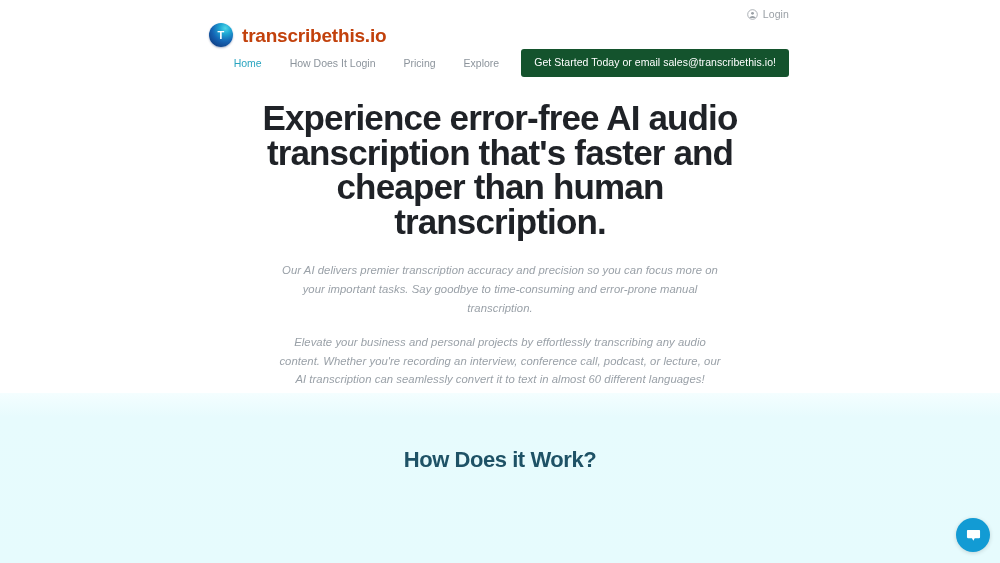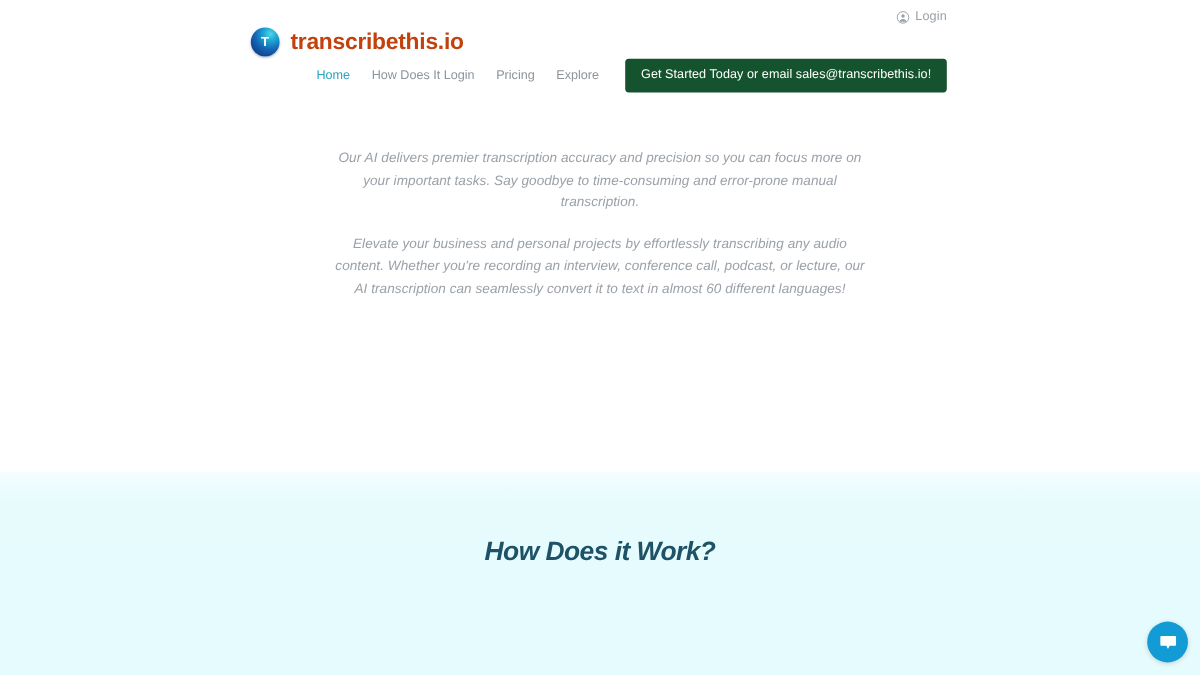--- a/index.html
+++ b/index.html
@@ -115,21 +115,21 @@
     height: 30px;
     display: flex;
     justify-content: flex-end;
     align-items: center;
     padding-right: 211px;
   }
 
   .nav-links {
     display: flex;
     align-items: center;
-    gap: 0;
+    gap: 10px;
   }
 
   .nav-link {
     font-size: 10.5px;
     color: #8c949c;
     text-decoration: none;
     padding: 0 9px;
     line-height: 1;
     white-space: nowrap;
     cursor: pointer;
@@ -193,21 +193,20 @@
   }
 
   
   .howitworks-section {
     position: absolute;
     top: 393px;
     left: 0;
     width: 1000px;
     height: 170px;
     background: linear-gradient(180deg, #f4feff 0%, #e7fbfd 14%, #e6fbfd 100%);
-    font-style: italic;
   }
 
   .howitworks-title {
     position: absolute;
     top: 56px;
     left: 0;
     width: 1000px;
     text-align: center;
     font-size: 22px;
     font-weight: 700;
@@ -265,20 +264,21 @@
       <nav class="nav-links">
         <a class="nav-link is-active" href="#">Home</a>
         <a class="nav-link" href="#">How Does It Login</a>
         <a class="nav-link" href="#">Pricing</a>
         <a class="nav-link" href="#">Explore</a>
       </nav>
       <button class="cta-button" type="button">Get Started Today or email sales@transcribethis.io!</button>
     </div>
 
     <div class="hero-copy">
+      <h1 class="hero-title">Experience error-free AI audio transcription that's faster and cheaper than human transcription.</h1>
 
       <div class="hero-paragraphs">
         <p class="hero-paragraph">Our AI delivers premier transcription accuracy and precision so you can focus more on your important tasks. Say goodbye to time-consuming and error-prone manual transcription.</p>
         <p class="hero-paragraph">Elevate your business and personal projects by effortlessly transcribing any audio content. Whether you're recording an interview, conference call, podcast, or lecture, our AI transcription can seamlessly convert it to text in almost 60 different languages!</p>
       </div>
     </div>
 
   </div>
 
   <div class="howitworks-section">

